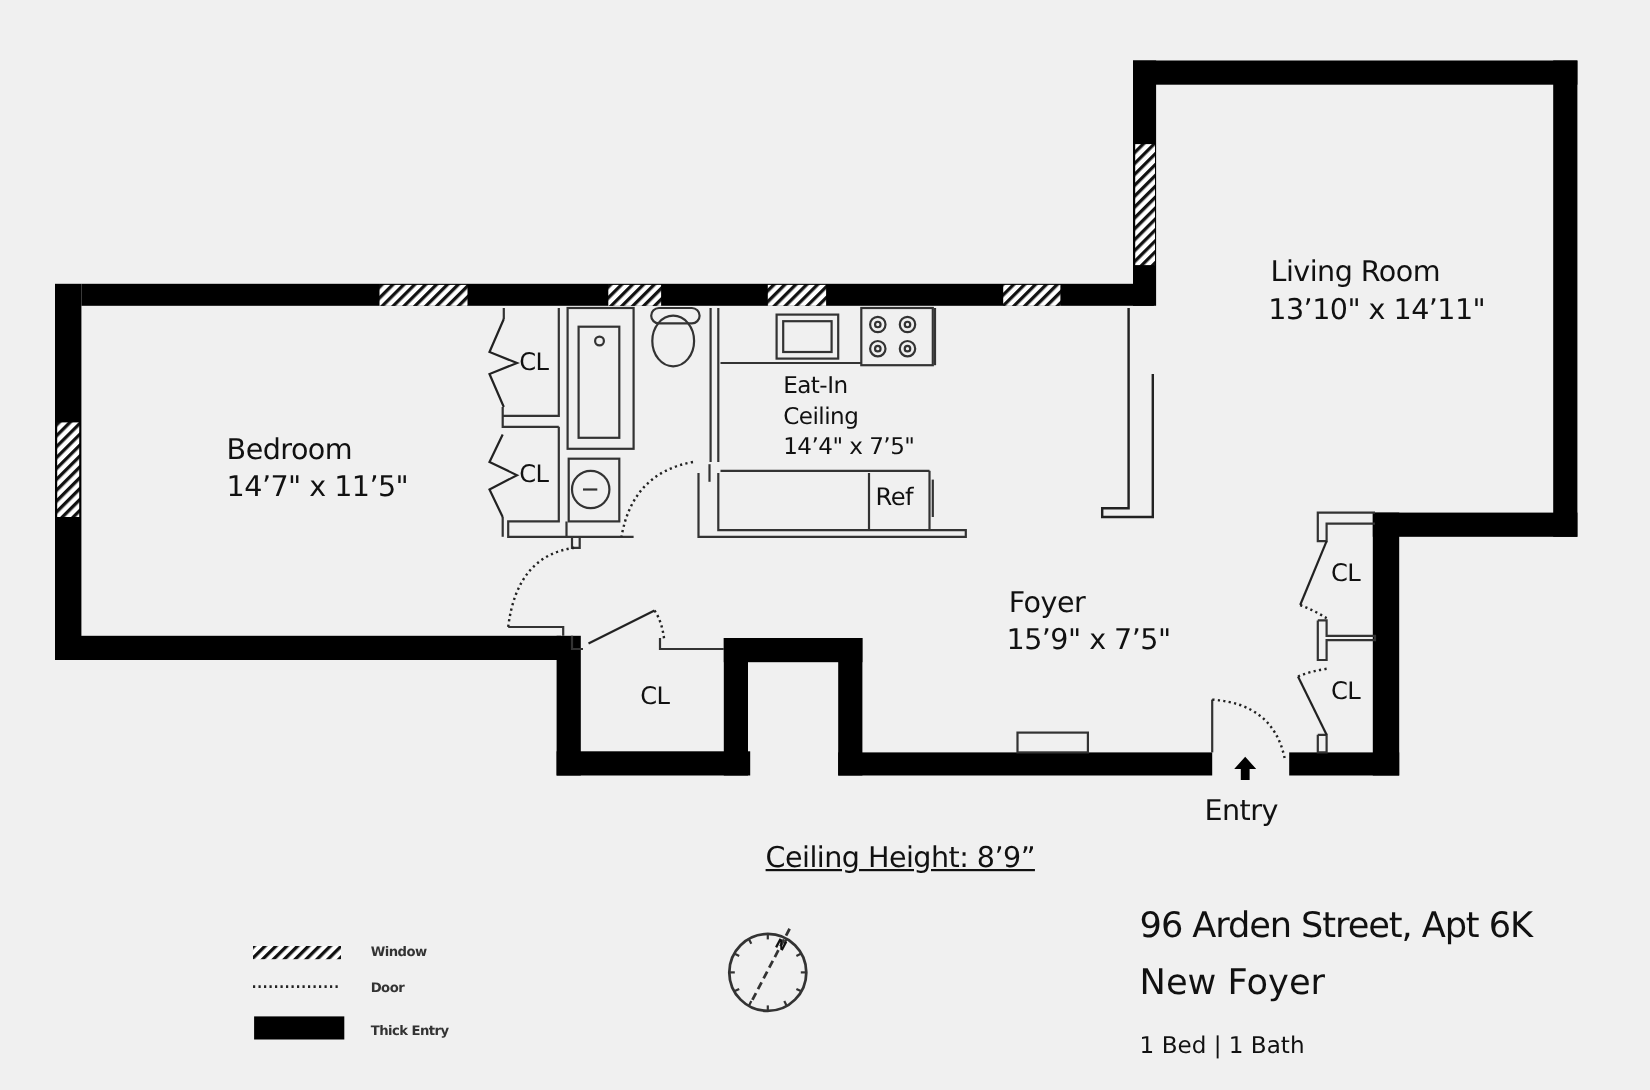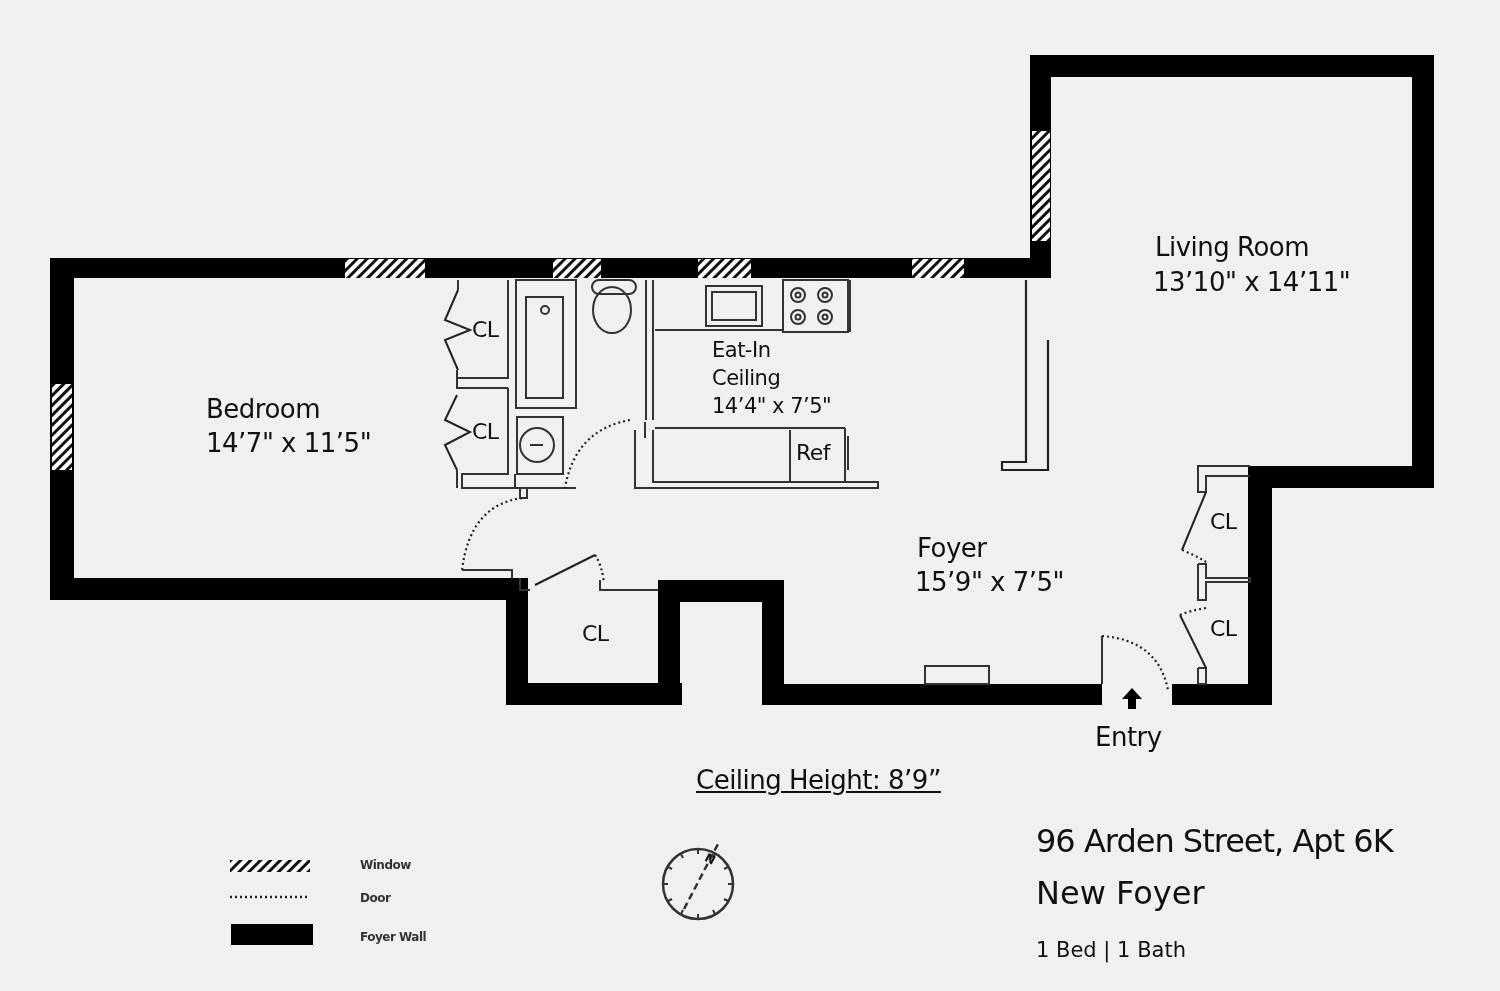--- a/index.html
+++ b/index.html
@@ -16,21 +16,21 @@
     .door-arc { fill: none; stroke: #222; stroke-width: 2.2; stroke-dasharray: 2 3; }
     .door-leaf { fill: none; stroke: #222; stroke-width: 2; }
     .win { fill: url(#hatch); stroke: none; }
     .lbl {
       position: absolute; color: #111; white-space: nowrap;
       font-family: "DejaVu Sans", sans-serif; letter-spacing: -0.5px;
     }
     .room-name { font-size: 26px; line-height: 34px; }
     .room-dim { font-size: 26px; line-height: 30px; }
     .cl { font-size: 22px; }
-    .legend-lbl { font-size: 12px; font-weight: bold; color: #333; margin-left: 23px; }
+    .legend-lbl { font-size: 12px; font-weight: bold; color: #333; }
     .addr1 { font-size: 32px; letter-spacing: -1px; }
     .addr2 { font-size: 32px; letter-spacing: 0px; }
     .addr3 { font-size: 21px; letter-spacing: 0px; }
   </style>
 </head>
 <body>
 
 <svg id="plan" viewBox="0 0 1500 991" xmlns="http://www.w3.org/2000/svg">
   <defs>
     <pattern id="hatch" patternUnits="userSpaceOnUse" width="7" height="7" patternTransform="rotate(45)">
@@ -194,19 +194,19 @@
 <div class="lbl cl" style="left:1210px; top:616px;">CL</div>
 
 <div class="lbl" style="left:796px; top:440px; font-size:22px;">Ref</div>
 
 <div class="lbl" style="left:1095px; top:722px; font-size:26px;">Entry</div>
 
 <div class="lbl" style="left:696px; top:765px; font-size:26px;text-decoration:underline;">Ceiling Height: 8’9”</div>
 
 <div class="lbl legend-lbl" style="left:337px; top:858px;">Window</div>
 <div class="lbl legend-lbl" style="left:337px; top:891px;text-align:center;">Door</div>
-<div class="lbl legend-lbl" style="left:337px; top:930px;">Foyer Wall</div>
+<div class="lbl legend-lbl" style="left:337px; top:930px;">Thick Entry</div>
 
 <div class="lbl" style="left:705px; top:852px; font-size:12px; font-weight:bold; transform:rotate(28deg);">N</div>
 
 <div class="lbl addr1" style="left:1036px; top:822px;">96 Arden Street, Apt 6K</div>
 <div class="lbl addr2" style="left:1036px; top:874px;">New Foyer</div>
 <div class="lbl addr3" style="left:1036px; top:938px;">1 Bed | 1 Bath</div>
 
 </body></html>

